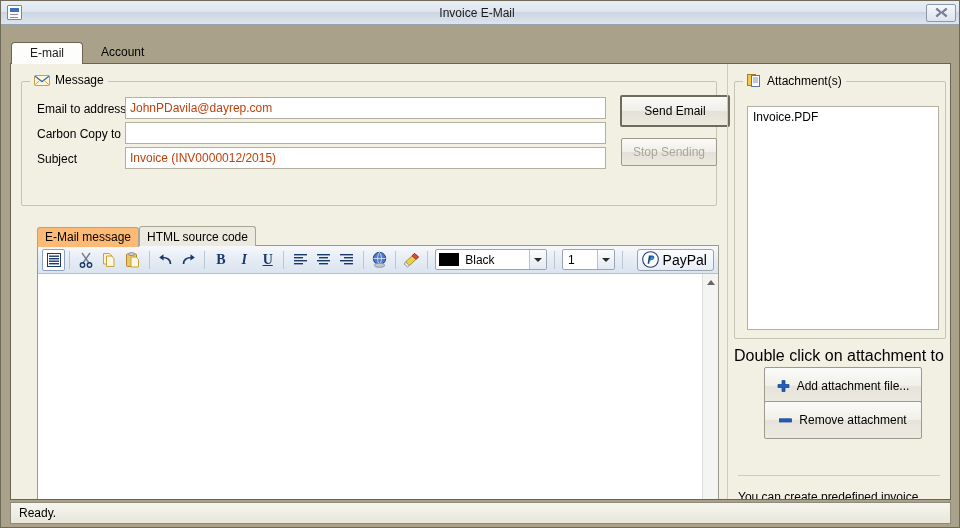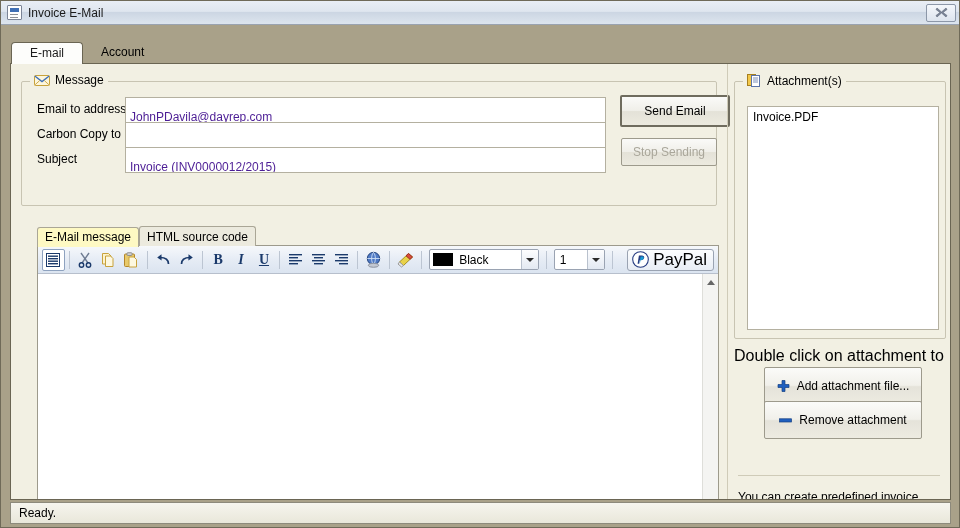--- a/index.html
+++ b/index.html
@@ -43,21 +43,21 @@
   }
   .title-icon::after {
     content: "";
     position: absolute; left: 2px; top: 8px; right: 3px; height: 1px;
     background: #8d9097;
     box-shadow: 0 3px 0 #8d9097;
   }
   .title-text {
     font-size: 12px; color: #1a1a1a;
     flex: 1;
-    white-space: nowrap; overflow: hidden;
+    white-space: nowrap; overflow: hidden; text-align: center;
   }
   .close-btn {
     width: 30px; height: 18px;
     background: linear-gradient(to bottom, #f4f7fb, #dde4ee);
     border: 1px solid #8c97a8;
     border-radius: 2px;
     display: flex; align-items: center; justify-content: center;
     cursor: pointer;
     flex: none;
   }
@@ -135,23 +135,23 @@
     font-size: 12px;
     color: #000;
     white-space: nowrap;
   }
   .textbox {
     position: absolute;
     background: #fff;
     border: 1px solid #b4b0a0;
     font-family: "Liberation Sans", sans-serif;
     font-size: 12px;
-    color: #4c1d95;
-    padding: 12px 4px;
-    display: flex; align-items: flex-start;
+    color: #c2410c;
+    padding: 0 4px;
+    display: flex; align-items: center;
     overflow: hidden;
     white-space: nowrap;
   }
   .btn {
     position: absolute;
     background: linear-gradient(to bottom, #fafaf8 0%, #f0efe9 48%, #e4e2d8 52%, #eceadf 100%);
     border: 1px solid #9d9a8c;
     border-radius: 2px;
     font-size: 12px;
     color: #000;
@@ -178,21 +178,21 @@
     display: flex; align-items: center;
     font-size: 12px;
     background: #f2f0e3;
     border: 1px solid #aaa696;
     border-bottom: none;
     border-top-left-radius: 3px;
     border-top-right-radius: 3px;
     cursor: pointer;
   }
   .etab.active {
-    background: #fef9c3;
+    background: #fdba74;
     margin-bottom: -1px;
     padding-bottom: 1px;
     z-index: 3;
     justify-content: flex-end;
   }
   .etab.inactive { background: #eceade; align-items: center; }
   .editor-body {
     position: absolute;
     left: 0; top: 19px; right: 0; bottom: 0;
     border: 1px solid #9d9a8c;
@@ -264,21 +264,21 @@
     border-top: 4px solid #2a2a2a;
   }
   .paypal-btn {
     height: 22px;
     display: flex; align-items: center;
     padding: 0 6px 0 4px;
     border: 1px solid #9aa3b2;
     border-radius: 3px;
     background: linear-gradient(to bottom, #fcfdfe, #e8edf5);
     cursor: pointer;
-    font-size: 17px;
+    font-size: 14px;
     margin-left: 10px;
   }
   .paypal-btn .pp-label { margin-left: 4px; }
   .editor-area {
     flex: 1;
     display: flex;
     background: #fff;
     position: relative;
   }
   .editor-canvas { flex: 1; background: #fff; cursor: text; }

